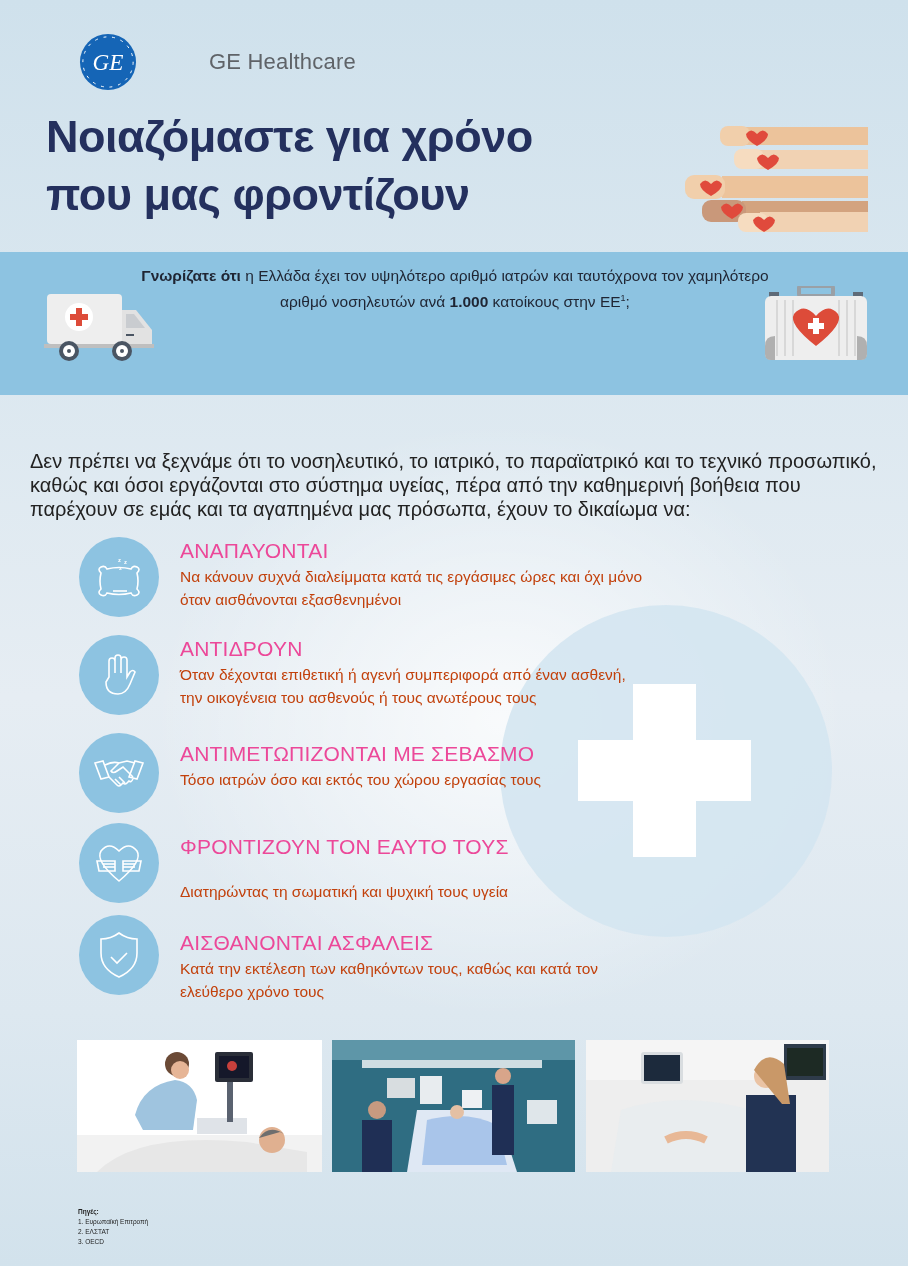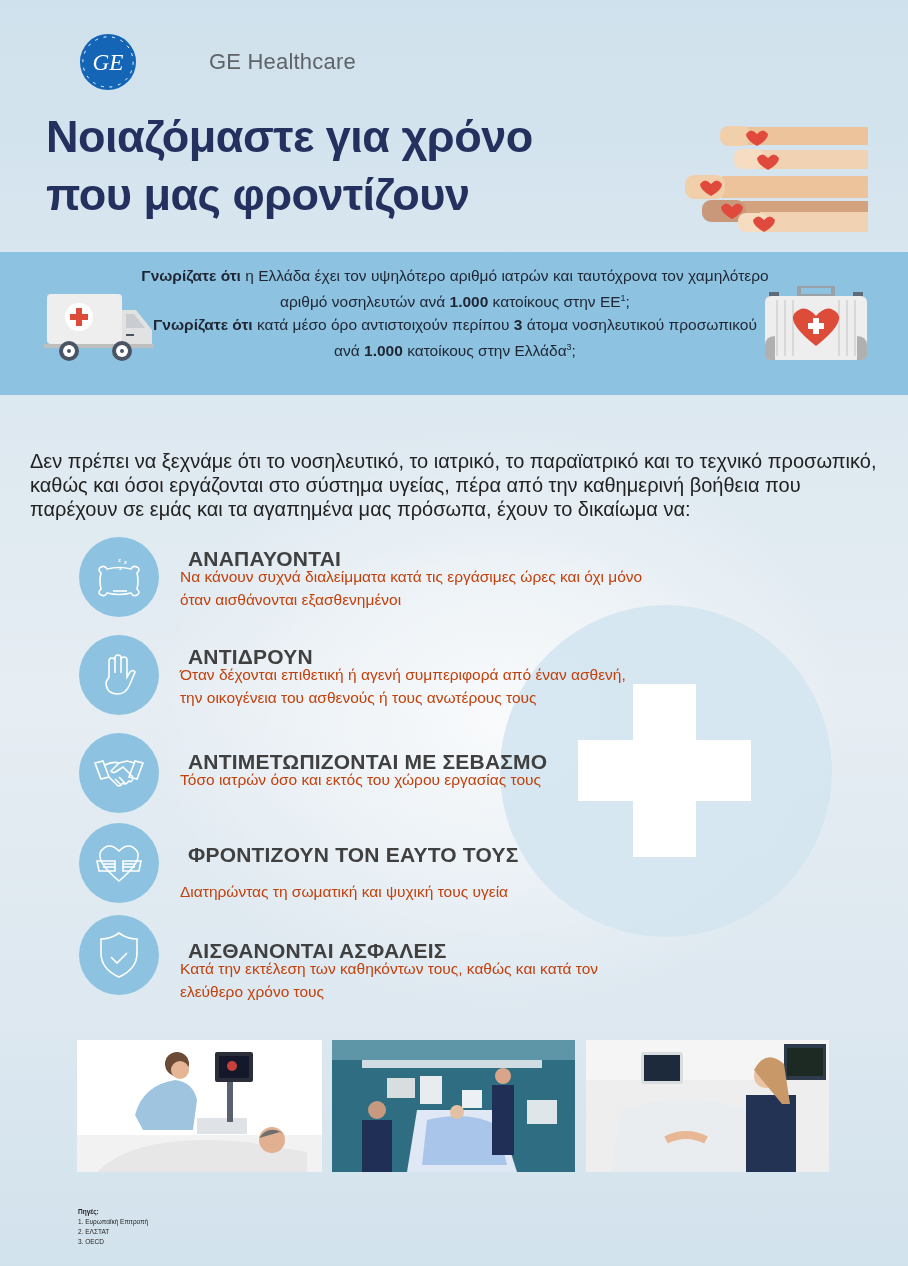--- a/index.html
+++ b/index.html
@@ -46,21 +46,21 @@
   .cross-v { position:absolute; left:633px; top:684px; width:63px; height:173px; background:#ffffff; }
   .cross-h { position:absolute; left:578px; top:740px; width:173px; height:61px; background:#ffffff; }
 
   .right-item { position:absolute; left:79px; width:600px; }
   .icon-circle {
     position:absolute; left:0; width:80px; height:80px; border-radius:50%; background:#8dc3e1;
     display:flex; align-items:center; justify-content:center;
   }
   .icon-circle svg { width:56px; height:56px; }
   .right-head {
-    position:absolute; left:101px; margin:8px; font-size:21px; line-height:26px; font-weight:bold; color:#404040;
+    position:absolute; left:101px; margin:0; font-size:21px; line-height:26px; font-weight:normal; color:#ec4899;
     white-space:nowrap; letter-spacing:0.2px;
   }
   .right-desc {
     position:absolute; left:101px; width:460px; font-size:15.5px; line-height:23px; color:#c2410c;
   }
 
   .photo { position:absolute; top:1040px; height:132px; overflow:hidden; }
   .photo svg { width:100%; height:100%; display:block; }
 
   .sources { position:absolute; left:78px; top:1207px; font-size:6.5px; line-height:10px; color:#222; }
@@ -128,23 +128,20 @@
       <circle cx="25" cy="61" r="2" fill="#4a5563"></circle>
     <circle cx="78" cy="61" r="10" fill="#4a5563"></circle>
       <circle cx="78" cy="61" r="6" fill="#ffffff"></circle>
       <circle cx="78" cy="61" r="2" fill="#4a5563"></circle>
   </svg>
 </div>
 
 <div class="band-text">
   <div>
     <b>Γνωρίζατε ότι</b><span> η Ελλάδα έχει τον υψηλότερο αριθμό ιατρών και ταυτόχρονα τον χαμηλότερο αριθμό νοσηλευτών ανά </span><b>1.000</b><span> κατοίκους στην ΕΕ</span><sup>1</sup><span>;</span>
-  </div>
-  <div>
-    <b>Γνωρίζατε ότι</b><span> κατά μέσο όρο αντιστοιχούν περίπου </span><b>3</b><span> άτομα νοσηλευτικού προσωπικού ανά </span><b>1.000</b><span> κατοίκους στην Ελλάδα</span><sup>3</sup><span>;</span>
   </div>
 </div>
 
 <div class="medkit">
   <svg viewBox="0 0 102 75" width="102" height="75">
     <rect x="34" y="0" width="34" height="10" rx="2" fill="none" stroke="#9aa0a6" stroke-width="4"></rect>
     <rect x="4" y="6" width="10" height="5" fill="#5f6b78"></rect>
       <rect x="88" y="6" width="10" height="5" fill="#5f6b78"></rect>
     <rect x="0" y="10" width="102" height="64" rx="6" fill="#eeeeee"></rect>
     <g stroke="#d0d0d0" stroke-width="1.5">

